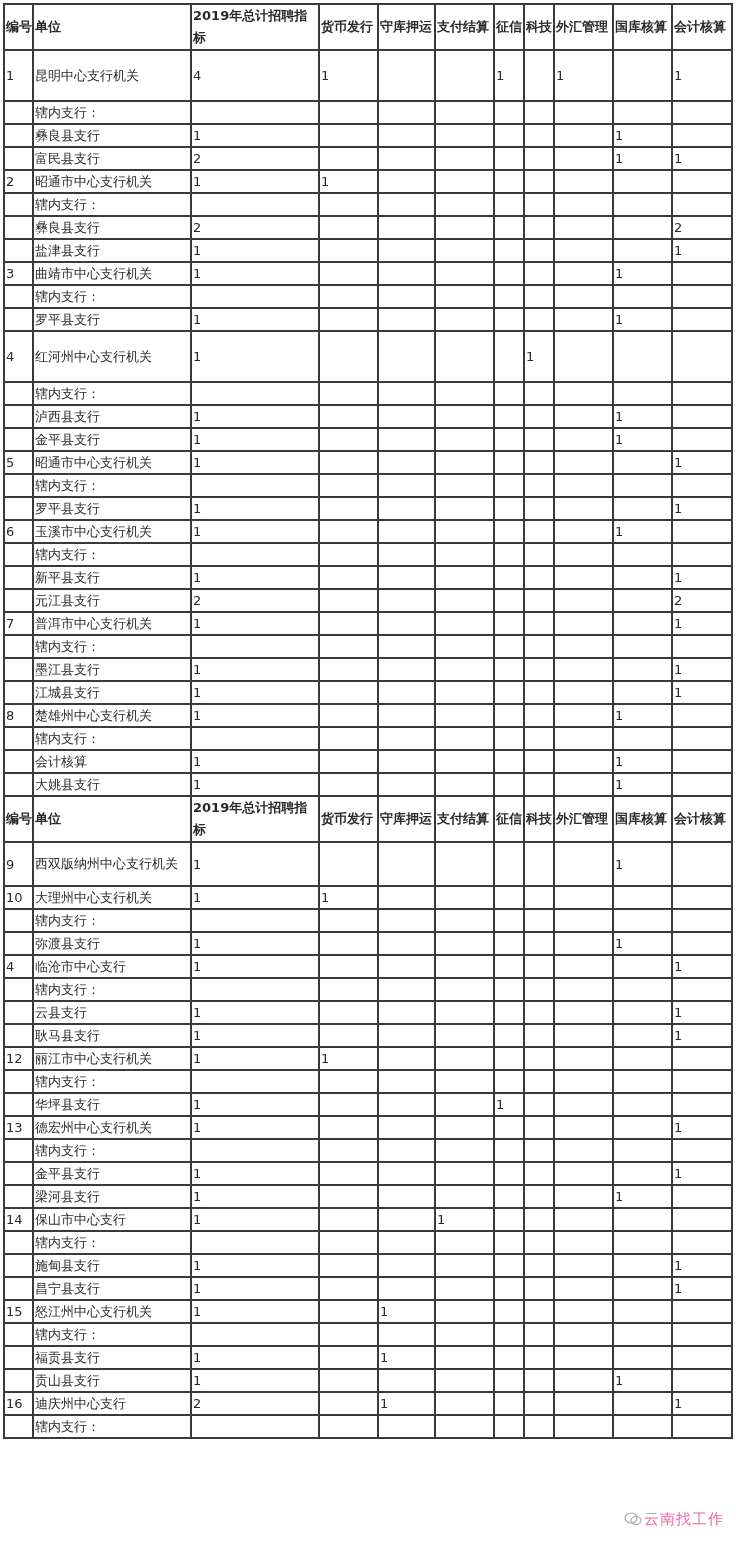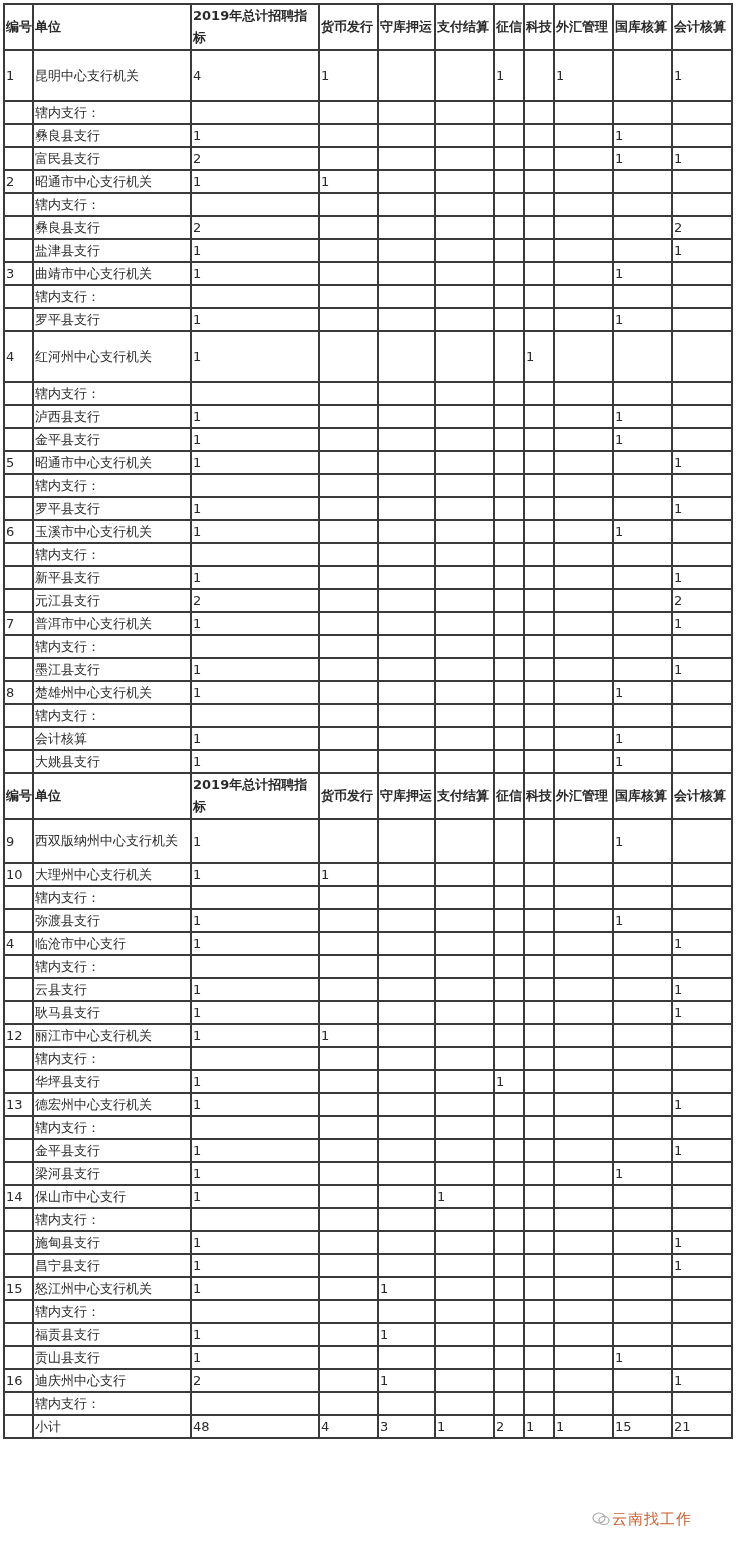--- a/index.html
+++ b/index.html
@@ -8,21 +8,21 @@
   table.grid { position: absolute; left: 3px; top: 3px; border-collapse: collapse;
                table-layout: fixed; width: 728px; }
   table.grid td { border: 2px solid #3a3a3a; padding: 0 0 0 1px; font-size: 13px;
                   line-height: 21px; vertical-align: middle; overflow: hidden;
                   white-space: nowrap; color: #2a2a2a; }
   table.grid td.wrap { white-space: normal; word-break: break-all; line-height: 22px; }
   tr.hdr td { height: 44px; vertical-align: middle; font-weight: bold; }
   tr.r td { height: 20px; }
   tr.tall td { height: 49px; }
   tr.mid td { height: 42px; }
-  .wm { position: absolute; left: 592px; top: 1510px; font-size: 15px; color: #c2410c;
+  .wm { position: absolute; left: 624px; top: 1510px; font-size: 15px; color: #ec4899;
         letter-spacing: 1px; opacity: .85; white-space: nowrap; }
   .wm .ic { display: inline-block; width: 18px; height: 14px; vertical-align: -2px;
             margin-right: 2px; }
 </style>
 </head>
 <body>
 
 <table class="grid">
   <colgroup>
     <col style="width:29px">
@@ -370,20 +370,33 @@
         <td></td>
         <td></td>
         <td></td>
         <td></td>
         <td></td>
         <td></td>
         <td></td>
         <td>1</td>
       </tr>
       <tr class="r">
+        <td></td>
+        <td>江城县支行</td>
+        <td>1</td>
+        <td></td>
+        <td></td>
+        <td></td>
+        <td></td>
+        <td></td>
+        <td></td>
+        <td></td>
+        <td>1</td>
+      </tr>
+      <tr class="r">
         <td>8</td>
         <td>楚雄州中心支行机关</td>
         <td>1</td>
         <td></td>
         <td></td>
         <td></td>
         <td></td>
         <td></td>
         <td></td>
         <td>1</td>
@@ -758,33 +771,20 @@
         <td>辖内支行：</td>
         <td></td>
         <td></td>
         <td></td>
         <td></td>
         <td></td>
         <td></td>
         <td></td>
         <td></td>
         <td></td>
-      </tr>
-      <tr class="r">
-        <td></td>
-        <td>小计</td>
-        <td>48</td>
-        <td>4</td>
-        <td>3</td>
-        <td>1</td>
-        <td>2</td>
-        <td>1</td>
-        <td>1</td>
-        <td>15</td>
-        <td>21</td>
       </tr>
     </tbody>
 </table>
 
 <div class="wm">
   <span class="ic">
     <svg width="18" height="14" viewBox="0 0 18 14">
         <ellipse cx="7" cy="6" rx="6" ry="5" fill="none" stroke="#9a9a9a" stroke-width="1.2"></ellipse>
         <ellipse cx="12" cy="8.5" rx="5" ry="4" fill="none" stroke="#9a9a9a" stroke-width="1.2"></ellipse>
       </svg>

